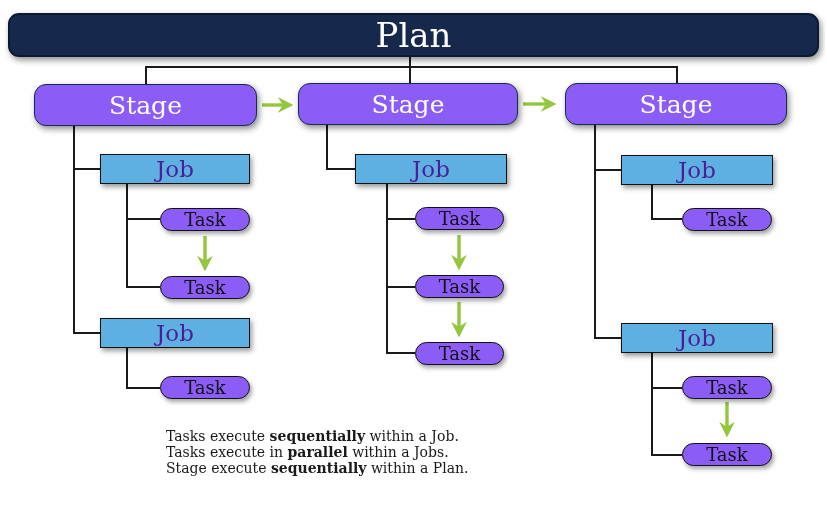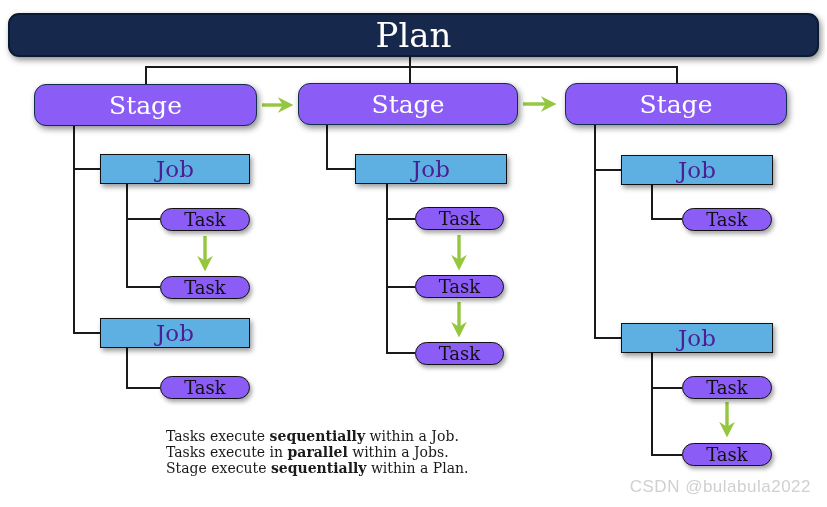--- a/index.html
+++ b/index.html
@@ -163,15 +163,14 @@
   <div class="node job" style="left:621px;top:323px;width:152px;height:30px;">Job</div>
   <div class="node task" style="left:682px;top:376px;width:90px;height:23px;">Task</div>
   <div class="node task" style="left:682px;top:443px;width:90px;height:23px;">Task</div>
 
   <div id="caption">
     <div><span>Tasks execute </span><b>sequentially</b><span> within a Job.</span></div>
     <div><span>Tasks execute in </span><b>parallel</b><span> within a Jobs.</span></div>
     <div><span>Stage execute </span><b>sequentially</b><span> within a Plan.</span></div>
   </div>
 
-  <div id="watermark">CSDN @bulabula2022</div>
 
 </div>
 
 </body></html>

